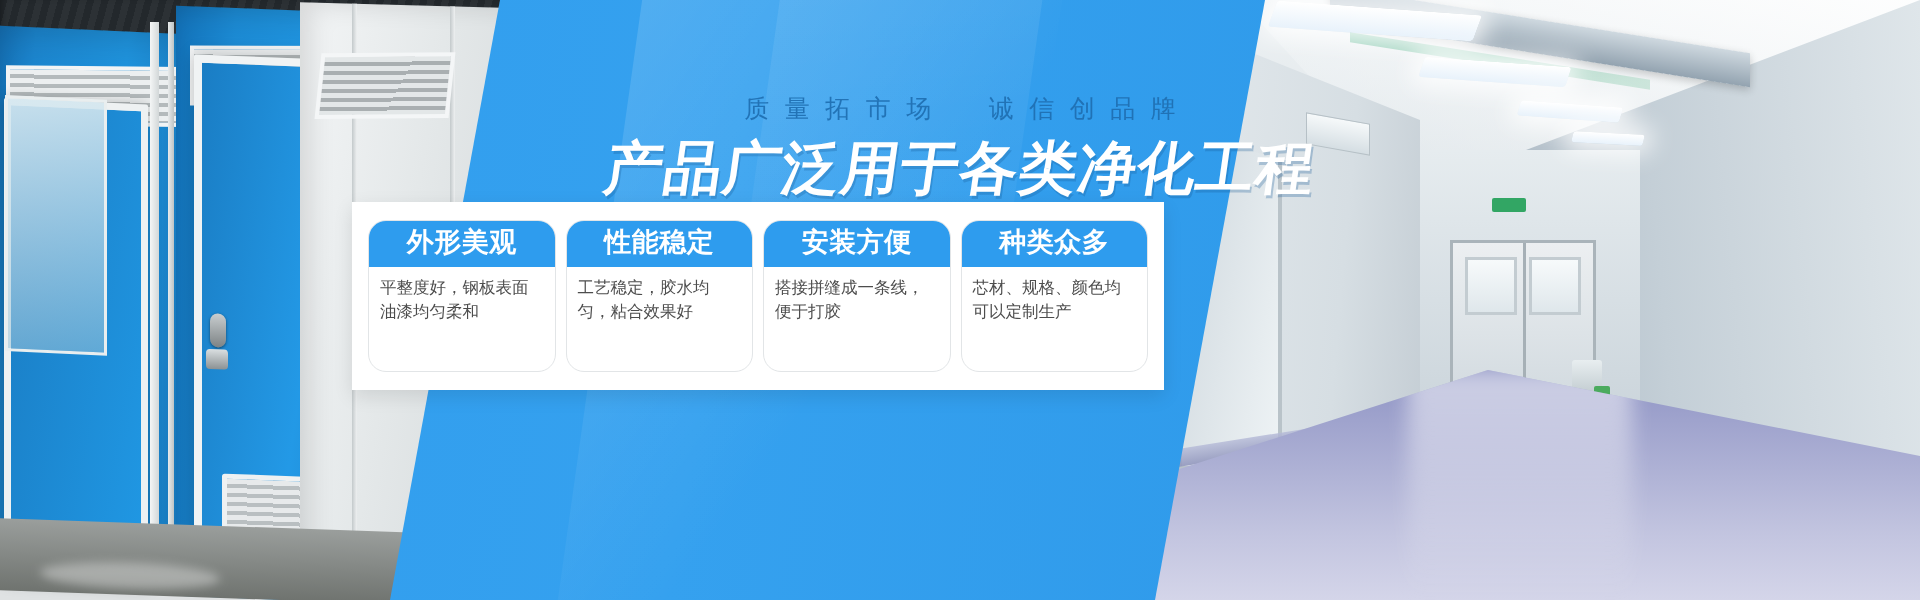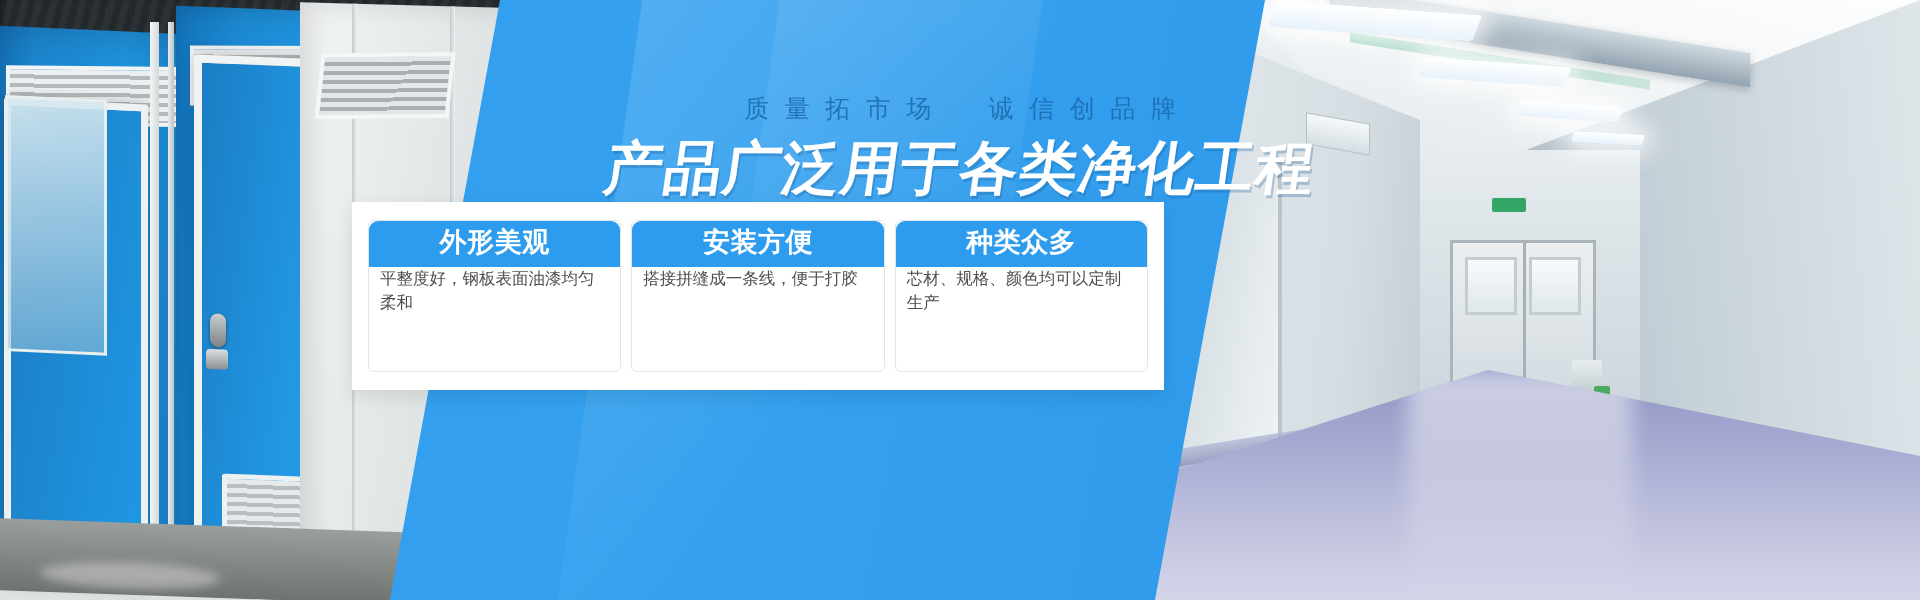--- a/index.html
+++ b/index.html
@@ -241,32 +241,32 @@
   .cards-shell{
     position:absolute;left:352px;top:202px;width:812px;height:188px;
     background:#ffffff;
     box-shadow:0 6px 18px rgba(0,0,0,.10);
   }
   .cards{
     position:absolute;left:0;top:0;width:812px;height:188px;
     display:flex;gap:10px;padding:18px 16px;box-sizing:border-box;
   }
   .card{
-    flex:1 1 0;background:#ffffff;border:1px solid #e2e5e7;border-radius:6px;
+    flex:1 1 0;background:#ffffff;border:1px solid #e2e5e7;border-radius:18px;
     display:flex;flex-direction:column;overflow:hidden;min-width:0;
   }
   .card-head{
     background:#2e9cee;color:#fff;border-radius:9px 9px 0 0;
     font-size:27px;font-weight:bold;text-align:center;
     padding:7px 0 9px;letter-spacing:.02em;line-height:1.1;
     white-space:nowrap;
   }
   .card-body{
     flex:1;color:#4d4d4d;font-size:16.5px;line-height:1.45;
-    padding:0 11px 10px;letter-spacing:0;
+    padding:9px 11px 10px;letter-spacing:0;
   }
 </style>
 </head>
 <body>
 
 <div class="banner">
 
   <div class="photo-left">
     <div class="pl-roof"></div>
     <div class="cab-a">
@@ -329,20 +329,24 @@
   </div>
 
   <div class="cards-shell">
     <div class="cards">
 
       <div class="card">
         <div class="card-head">外形美观</div>
         <div class="card-body">平整度好，钢板表面油漆均匀柔和</div>
       </div>
 
+      <div class="card">
+        <div class="card-head">性能稳定</div>
+        <div class="card-body">工艺稳定，胶水均匀，粘合效果好</div>
+      </div>
 
       <div class="card">
         <div class="card-head">安装方便</div>
         <div class="card-body">搭接拼缝成一条线，便于打胶</div>
       </div>
 
       <div class="card">
         <div class="card-head">种类众多</div>
         <div class="card-body">芯材、规格、颜色均可以定制生产</div>
       </div>

